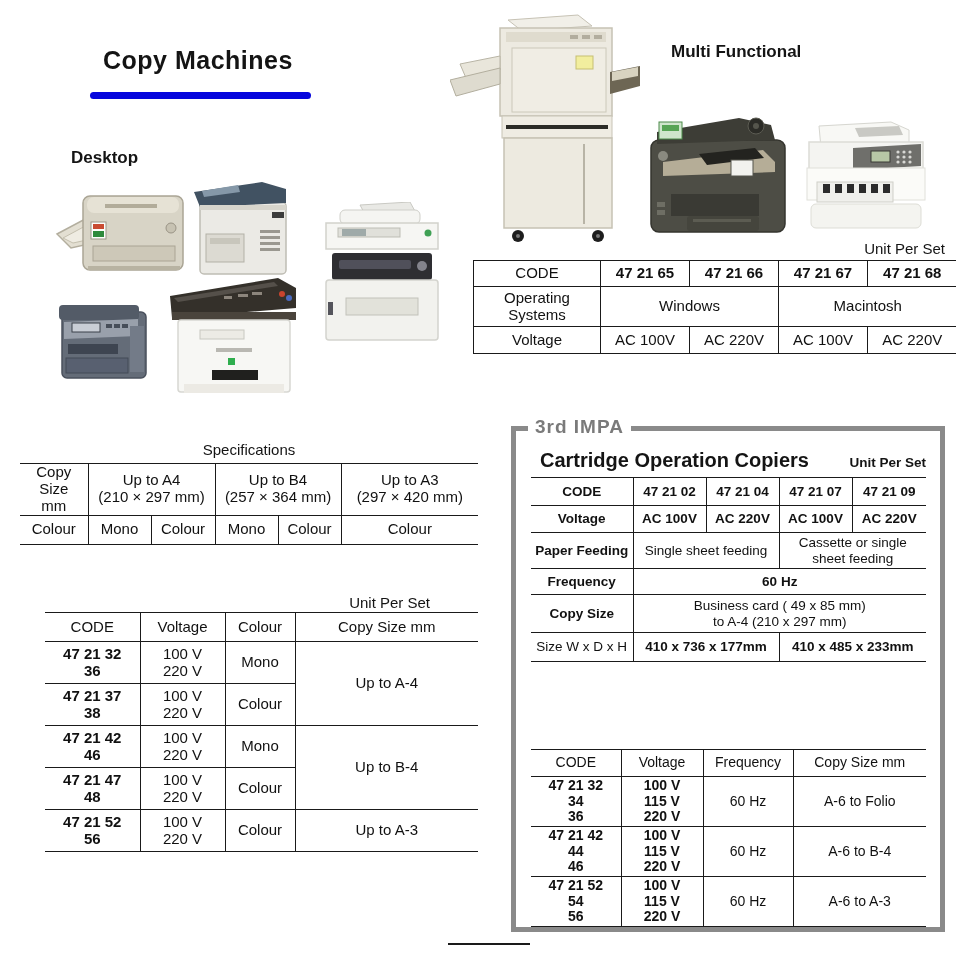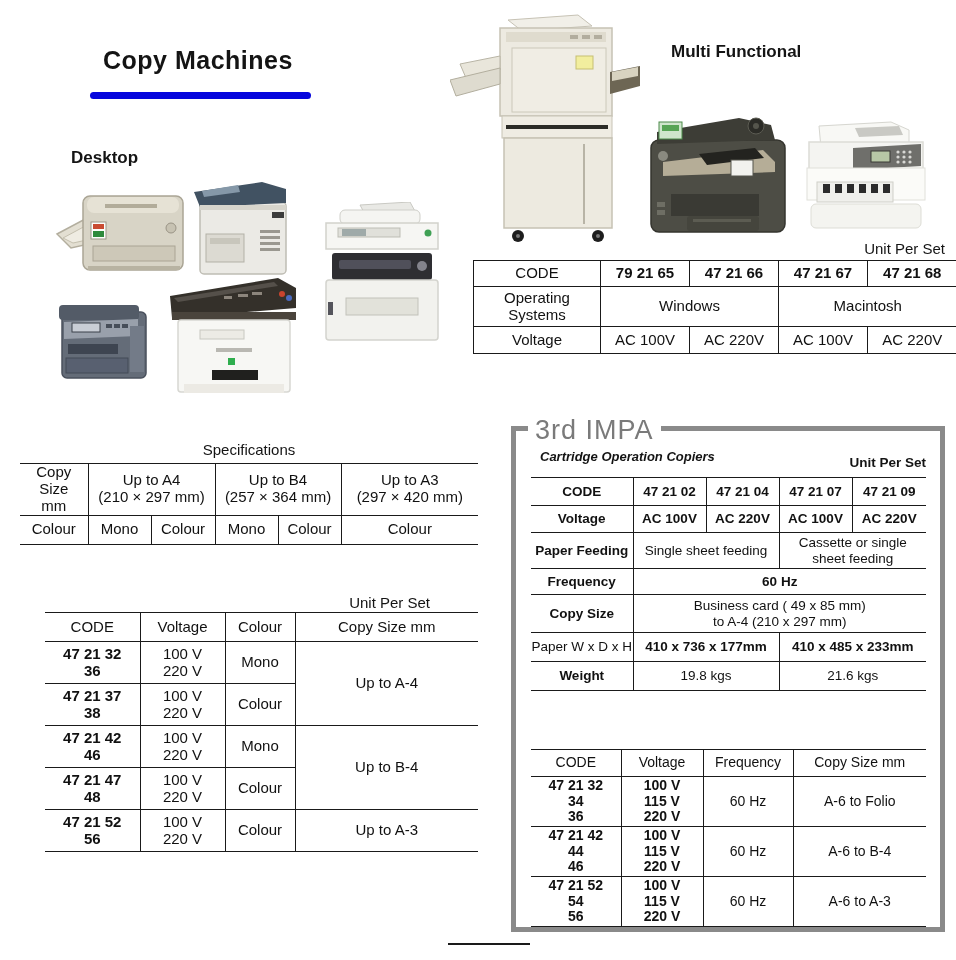--- a/index.html
+++ b/index.html
@@ -26,23 +26,23 @@
   table.cat.bl tr td:first-child{border-left:1.5px solid #1a1a1a;} 
   td.l{text-align:left;padding-left:8px;}
   td.r{text-align:right;padding-right:13px;}
   td.b{font-weight:bold;}
   .pre{white-space:pre-line;}
 
   
   .impa-box{border:5px solid #8a8a8a;background:#fff;}
   .impa-tag{
     position:absolute;left:12px;top:-14px;background:#fff;padding:0 7px;
-    font-size:27px;font-weight:normal;color:#7a7a7a;letter-spacing:1px;line-height:1;
+    font-size:19px;font-weight:bold;color:#7a7a7a;letter-spacing:1px;line-height:1;
   }
-  .impa-title{font-size:13px;font-weight:bold;font-style:italic;}
+  .impa-title{font-size:20px;font-weight:bold;}
   .impa-unit{font-size:13.5px;font-weight:bold;}
   table.impa-t td{font-size:13.5px;}
   table.toner-t td{font-size:14px;}
 
   .footer-line{background:#1a1a1a;height:2px;}
   svg{display:block;}
 </style>
 </head>
 <body>
 
@@ -211,21 +211,21 @@
   <colgroup>
       <col style="width:127px">
       <col style="width:89px">
       <col style="width:89px">
       <col style="width:89px">
       <col style="width:89px">
     </colgroup>
   <tbody>
       <tr style="height:26px">
     <td>CODE</td>
-    <td class="b">79 21 65</td>
+    <td class="b">47 21 65</td>
     <td class="b">47 21 66</td>
     <td class="b">47 21 67</td>
     <td class="b er">47 21 68</td>
   </tr>
   <tr style="height:40px">
     <td class="l pre">Operating
 Systems</td>
     <td colspan="2">Windows</td>
     <td colspan="2" class="er">Macintosh</td>
   </tr>
@@ -368,28 +368,23 @@
     <tr style="height:26px">
       <td class="b l">Frequency</td>
       <td colspan="4" class="b er">60 Hz</td>
     </tr>
     <tr style="height:38px">
       <td class="b l">Copy Size</td>
       <td colspan="4" class="l pre er">Business card ( 49 x 85 mm)
 to A-4 (210 x 297 mm)</td>
     </tr>
     <tr style="height:29px">
-      <td class="l">Paper W x D x H</td>
+      <td class="l">Size W x D x H</td>
       <td colspan="2" class="b">410 x 736 x 177mm</td>
       <td colspan="2" class="b er">410 x 485 x 233mm</td>
-    </tr>
-    <tr style="height:29px">
-      <td class="b l">Weight</td>
-      <td colspan="2">19.8 kgs</td>
-      <td colspan="2" class="er">21.6 kgs</td>
     </tr>
   </tbody>
     </table>
 
 
   <table class="cat toner-t abs" style="left:15px;top:318px;width:395px;">
     <colgroup>
         <col style="width:90px">
         <col style="width:82px">
         <col style="width:90px">

